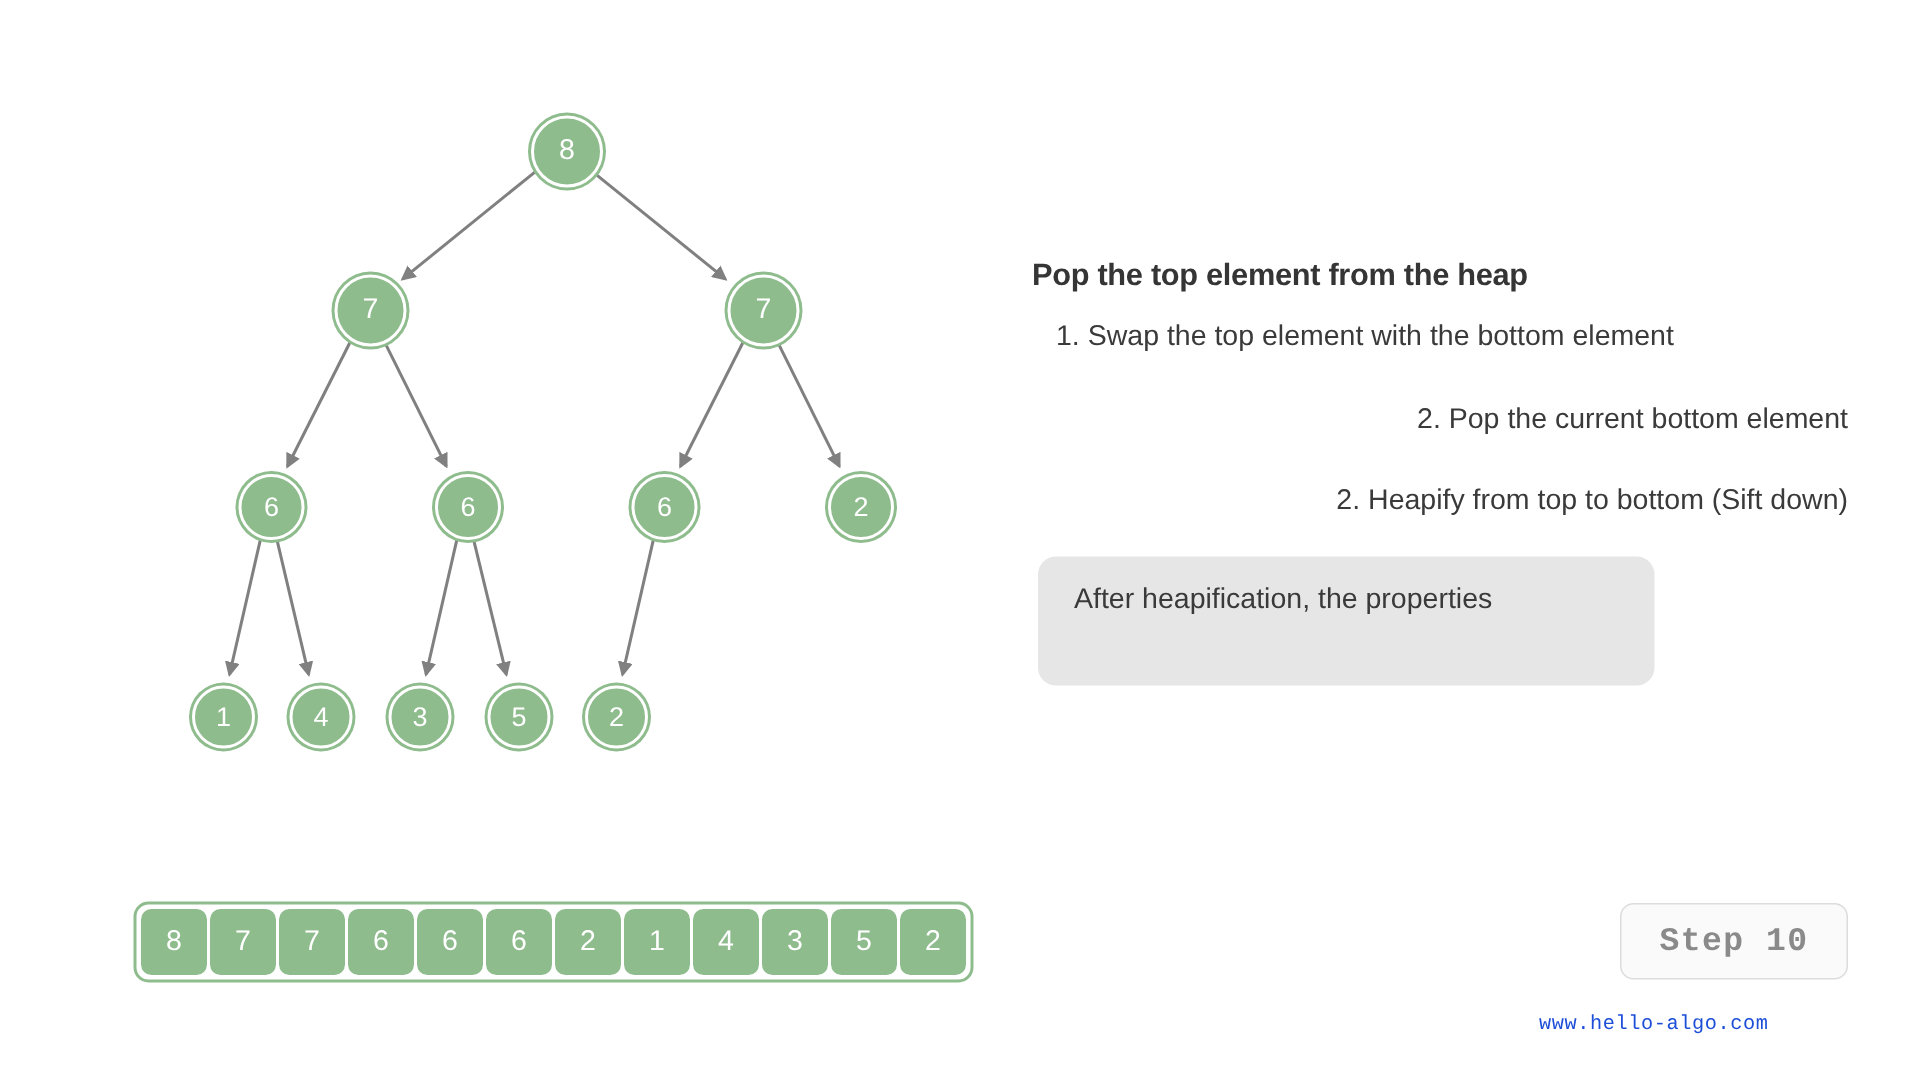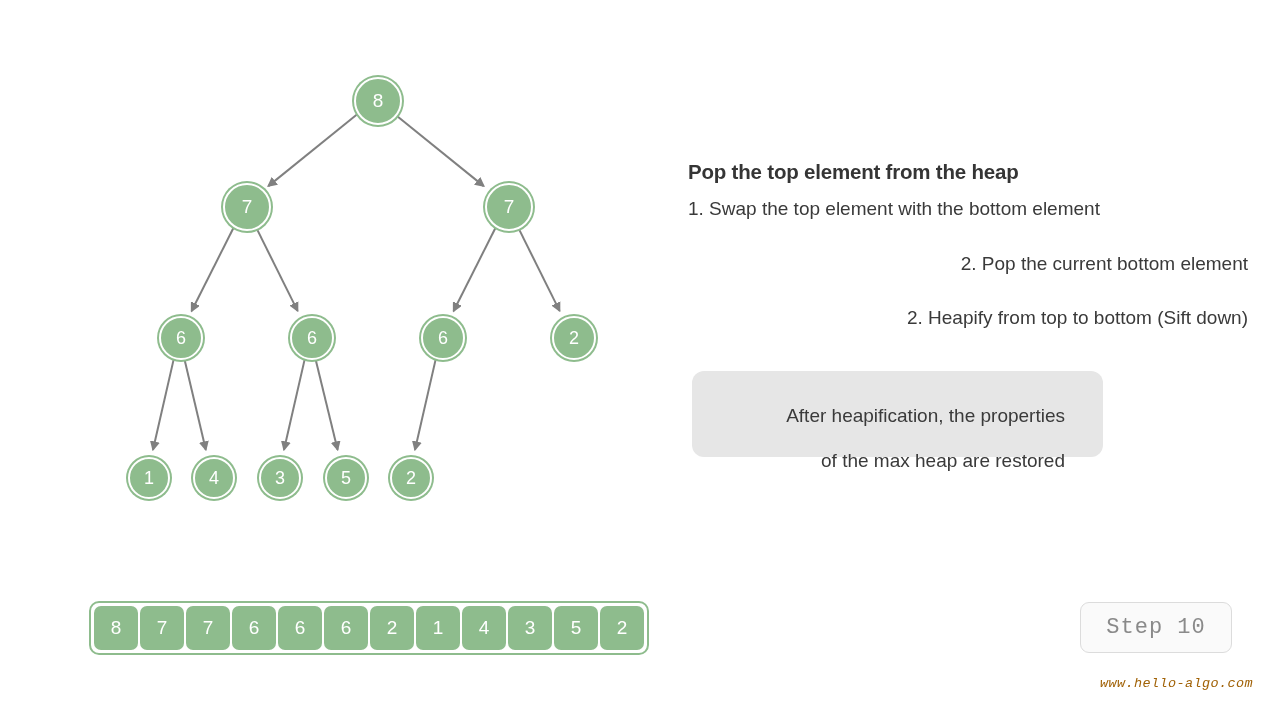--- a/index.html
+++ b/index.html
@@ -22,62 +22,62 @@
   }
   .tree-node.lv0{width:44px;height:44px;font-size:19px;}
   .tree-node.lv1{width:44px;height:44px;font-size:19px;}
   .tree-node.lv2{width:40px;height:40px;font-size:18px;}
   .tree-node.lv3{width:38px;height:38px;font-size:18px;}
 
   
   #right-col{position:absolute;left:688px;top:160px;width:560px;}
   #panel-title{
     font-size:20.5px;font-weight:bold;color:#353535;letter-spacing:-0.2px;
-    margin:0 0 12px 0;
+    margin:12px 0 12px 0;
   }
   .step-line{
-    font-size:19px;color:#3a3a3a;margin:0;padding:0;
+    font-size:19px;color:#3a3a3a;margin:16px;padding:0;
     line-height:1.35;
   }
   .step-line + .step-line{margin-top:29px;text-align:right;}
   #note-box{
     position:absolute;left:692px;top:371px;width:411px;height:86px;
     background:#e6e6e6;border-radius:12px;
     box-sizing:border-box;padding:14px 22px 0 24px;
   }
   #note-box p{
-    margin:16px;font-size:19px;color:#3a3a3a;line-height:1.55;text-align:right;
+    margin:0;font-size:19px;color:#3a3a3a;line-height:1.55;
   }
 
   
   #array-wrap{
     position:absolute;left:89px;top:601px;
     border:2px solid #8ebc8d;border-radius:10px;
     padding:3px;display:flex;gap:2px;box-sizing:border-box;
   }
   .array-cell{
     width:44px;height:44px;background:#8ebc8d;border-radius:7px;
     display:flex;align-items:center;justify-content:center;
     color:#ffffff;font-size:19px;
     font-family:"Liberation Sans", sans-serif;
   }
 
   
   #step-badge{
     position:absolute;left:1080px;top:602px;width:152px;height:51px;
     background:#fafafa;border:1px solid #dcdcdc;border-radius:9px;
     display:flex;align-items:center;justify-content:center;
-    font-family:"Liberation Mono", monospace;font-weight:normal;
+    font-family:"Liberation Mono", monospace;font-weight:bold;
     font-size:22px;color:#8a8a8a;letter-spacing:1px;
     box-sizing:border-box;
   }
   #footer-url{
-    position:absolute;left:1100px;top:676px;
+    position:absolute;left:1026px;top:676px;
     font-family:"Liberation Mono", monospace;font-size:13.5px;
-    color:#a16207;letter-spacing:0.4px;font-style:italic;
+    color:#1d4ed8;letter-spacing:0.4px;
   }
 </style>
 </head>
 <body>
 
 <div id="canvas">
 
   <svg id="tree-svg">
     <defs>
       <marker id="arrowhead" markerWidth="5" markerHeight="5" refX="4.2" refY="2.5" orient="auto" markerUnits="strokeWidth">
@@ -115,21 +115,20 @@
 
   <div id="right-col">
     <h1 id="panel-title">Pop the top element from the heap</h1>
     <p class="step-line">1. Swap the top element with the bottom element</p>
     <p class="step-line">2. Pop the current bottom element</p>
     <p class="step-line">2. Heapify from top to bottom (Sift down)</p>
   </div>
 
   <div id="note-box">
     <p>After heapification, the properties</p>
-    <p>of the max heap are restored</p>
   </div>
 
   <div id="array-wrap">
       <div class="array-cell">8</div>
       <div class="array-cell">7</div>
       <div class="array-cell">7</div>
       <div class="array-cell">6</div>
       <div class="array-cell">6</div>
       <div class="array-cell">6</div>
       <div class="array-cell">2</div>

